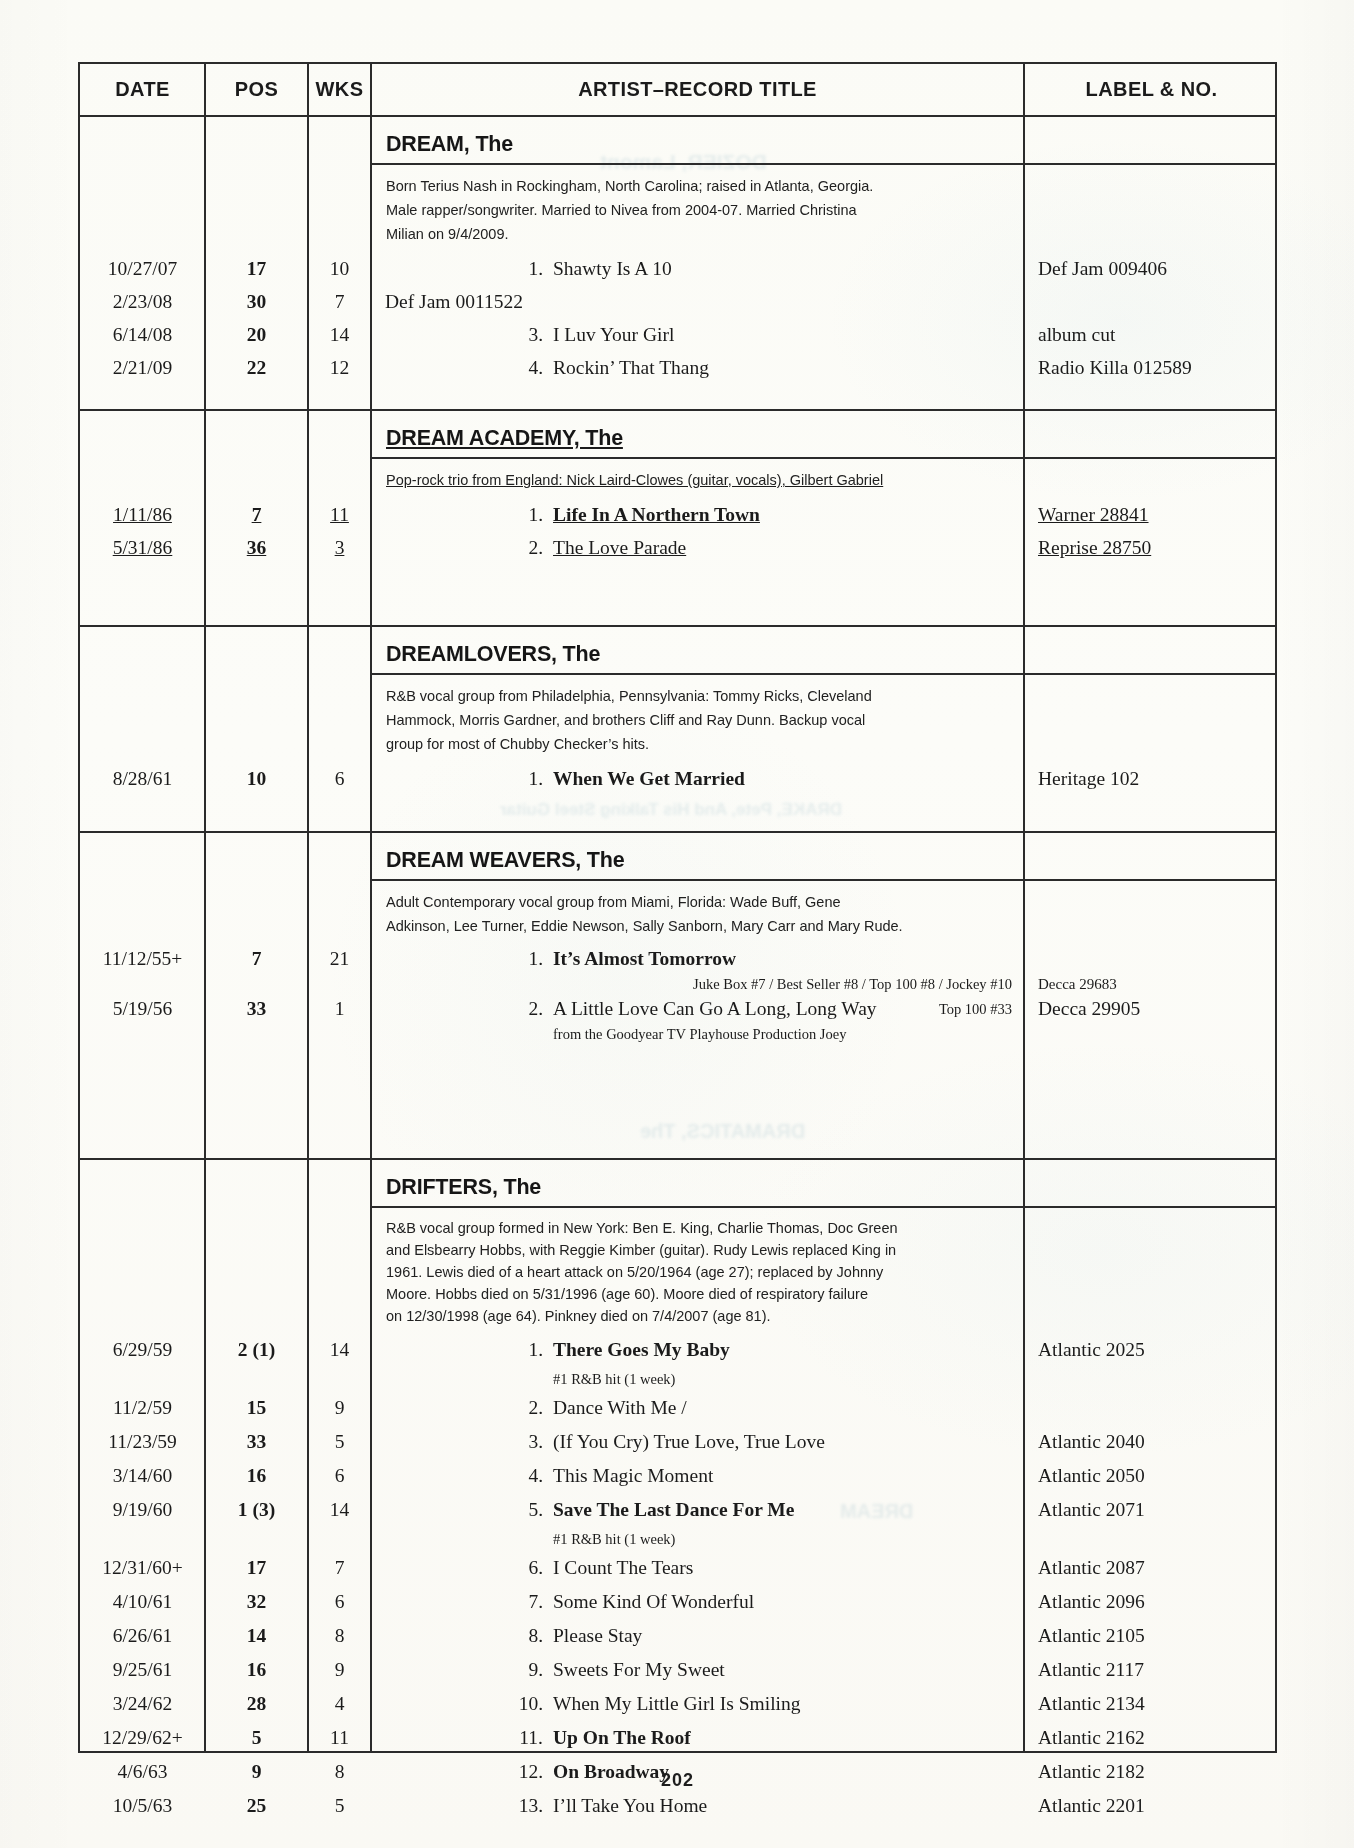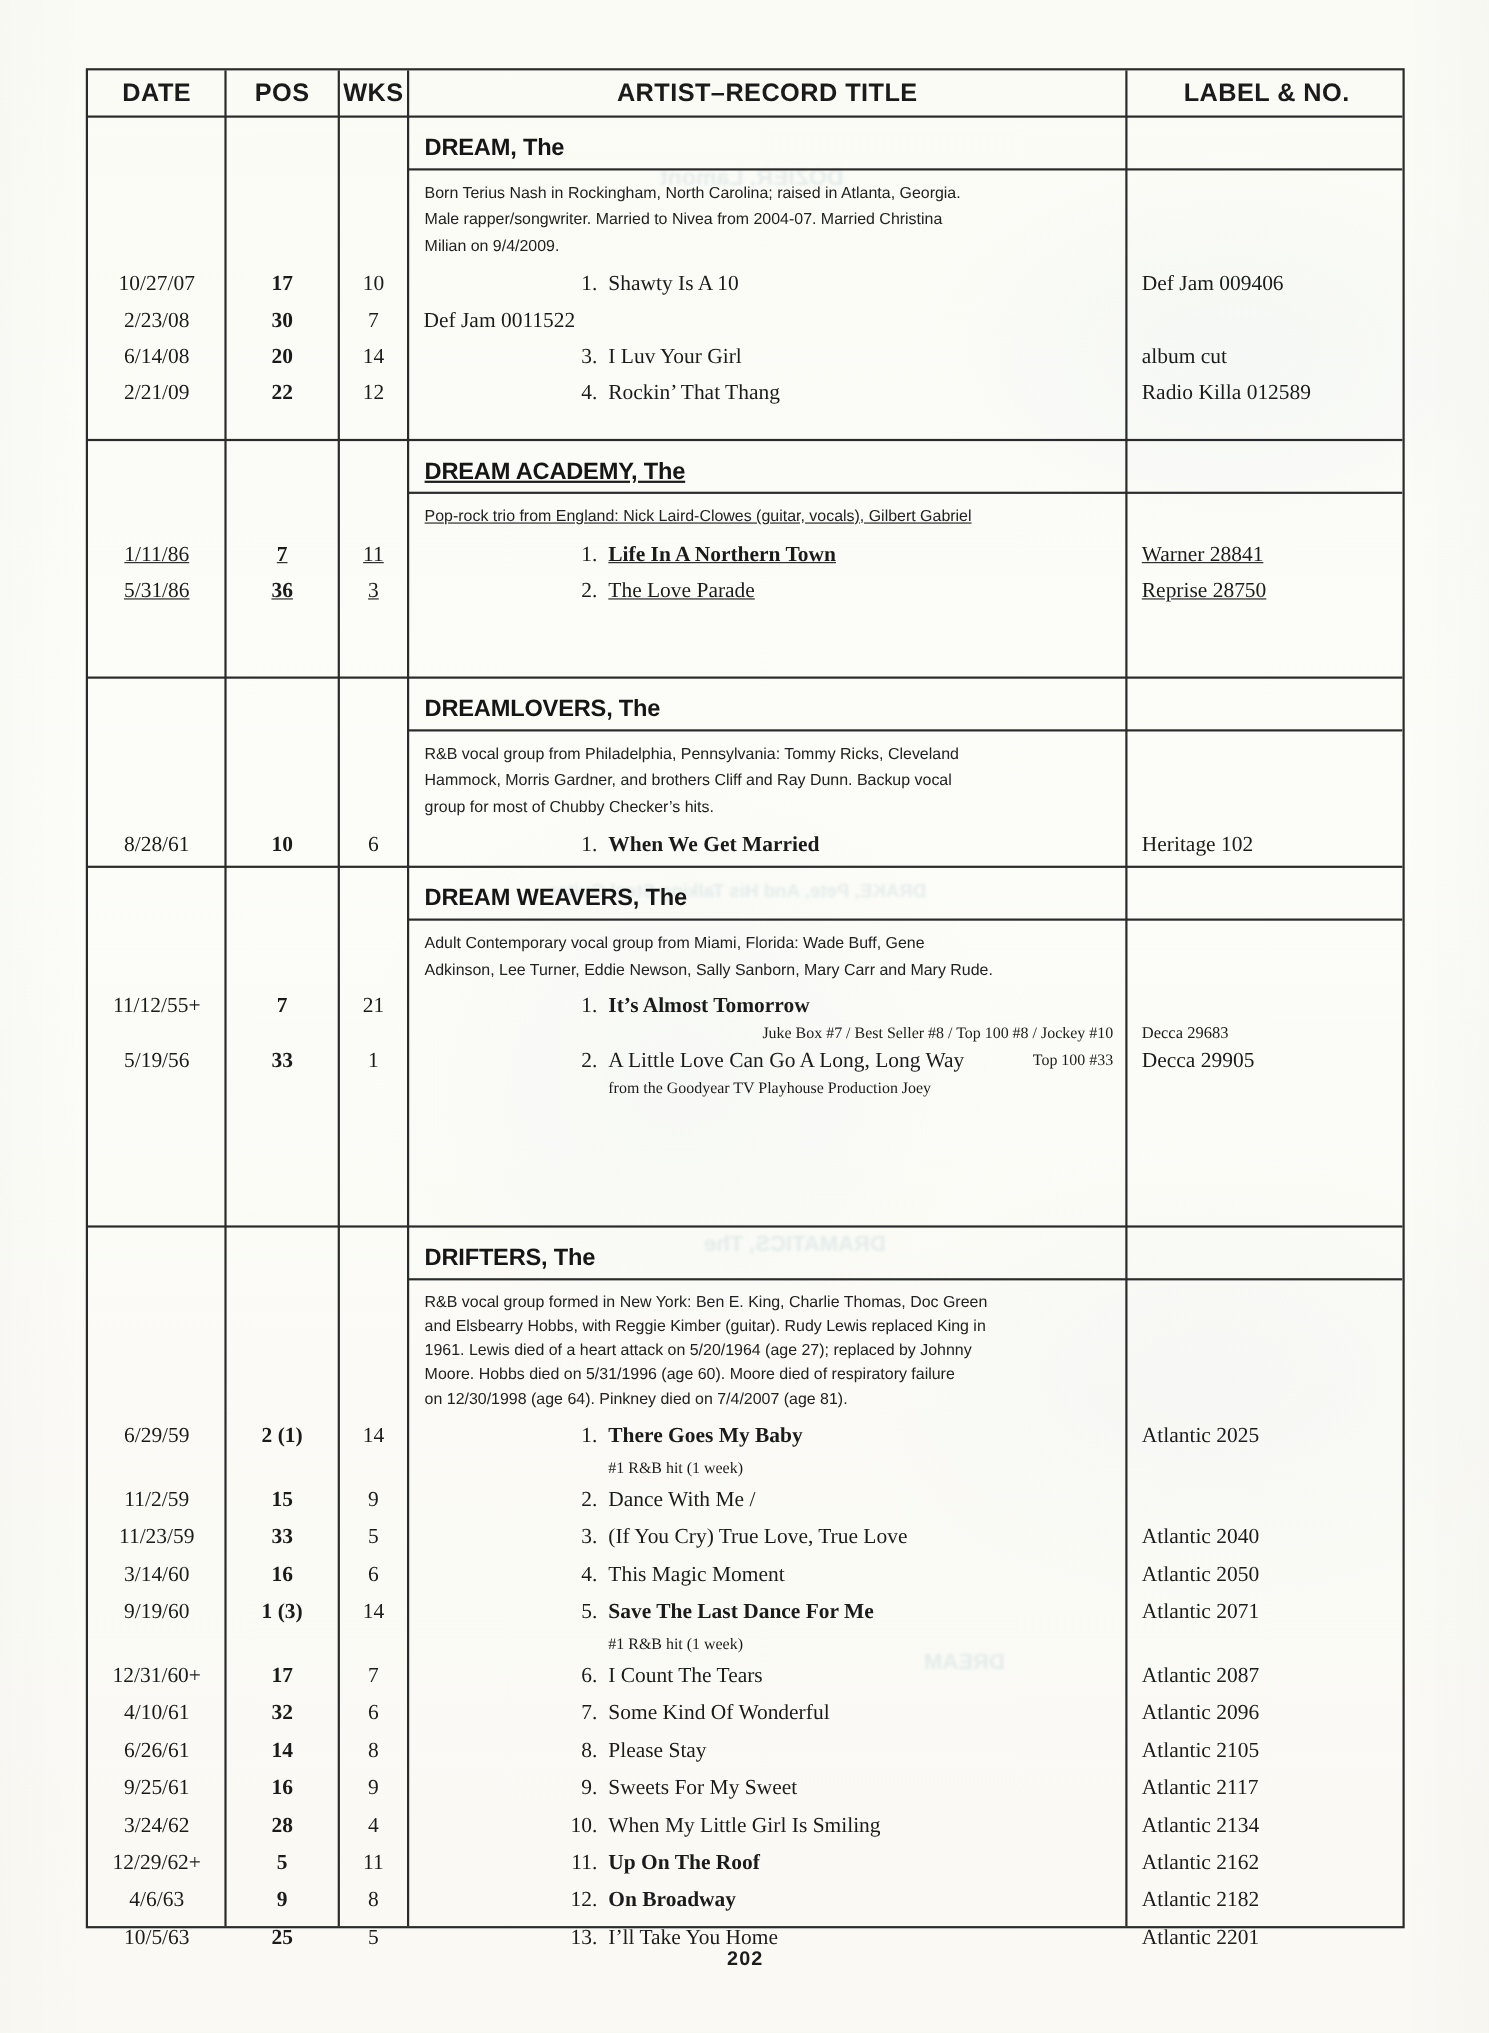--- a/index.html
+++ b/index.html
@@ -45,26 +45,26 @@
   }
   .vline {
     position: absolute; top: 0; bottom: 0; width: 2px;
     background: #2b2b2b; z-index: 2;
   }
   .grid-cols {
     display: grid;
     grid-template-columns: 125px 103px 63px 653px 255px;
   }
   .header-row {
-    height: 43px;
+    height: 53px;
     align-items: center;
     border-bottom: 2.5px solid #2b2b2b;
     font-family: "Liberation Sans", sans-serif;
     font-weight: bold;
-    font-size: 23px;
+    font-size: 20px;
     letter-spacing: 0.4px;
     text-align: center;
   }
   .section { position: relative; border-bottom: 2.5px solid #2b2b2b; overflow: hidden; }
   .section:last-child { border-bottom: none; }
   .heading-row {
     height: 46px;
     padding-left: 306px;
     display: flex;
     align-items: flex-end;
@@ -217,21 +217,21 @@
     <div class="cell-pos">36</div>
     <div class="cell-wks">3</div>
     <div class="cell-title">
       <span class="num">2.</span><span class="title">The Love Parade</span>
     </div>
     <div class="cell-label">Reprise 28750</div>
   </div>
 </div>
   </div>
 
-  <div class="section" style="height: 172px; --rowh: 33px; --noteh: 22px; --biolh: 24px;">
+  <div class="section" style="height: 206px; --rowh: 33px; --noteh: 22px; --biolh: 24px;">
     <div class="heading-row">
       <span class="artist-name">DREAMLOVERS, The</span>
     </div>
     <div class="heading-rule"></div>
     <div class="bio">
             <div>R&amp;B vocal group from Philadelphia, Pennsylvania: Tommy Ricks, Cleveland</div>
             <div>Hammock, Morris Gardner, and brothers Cliff and Ray Dunn. Backup vocal</div>
             <div>group for most of Chubby Checker’s hits.</div>
           </div>
     <div class="entries">

